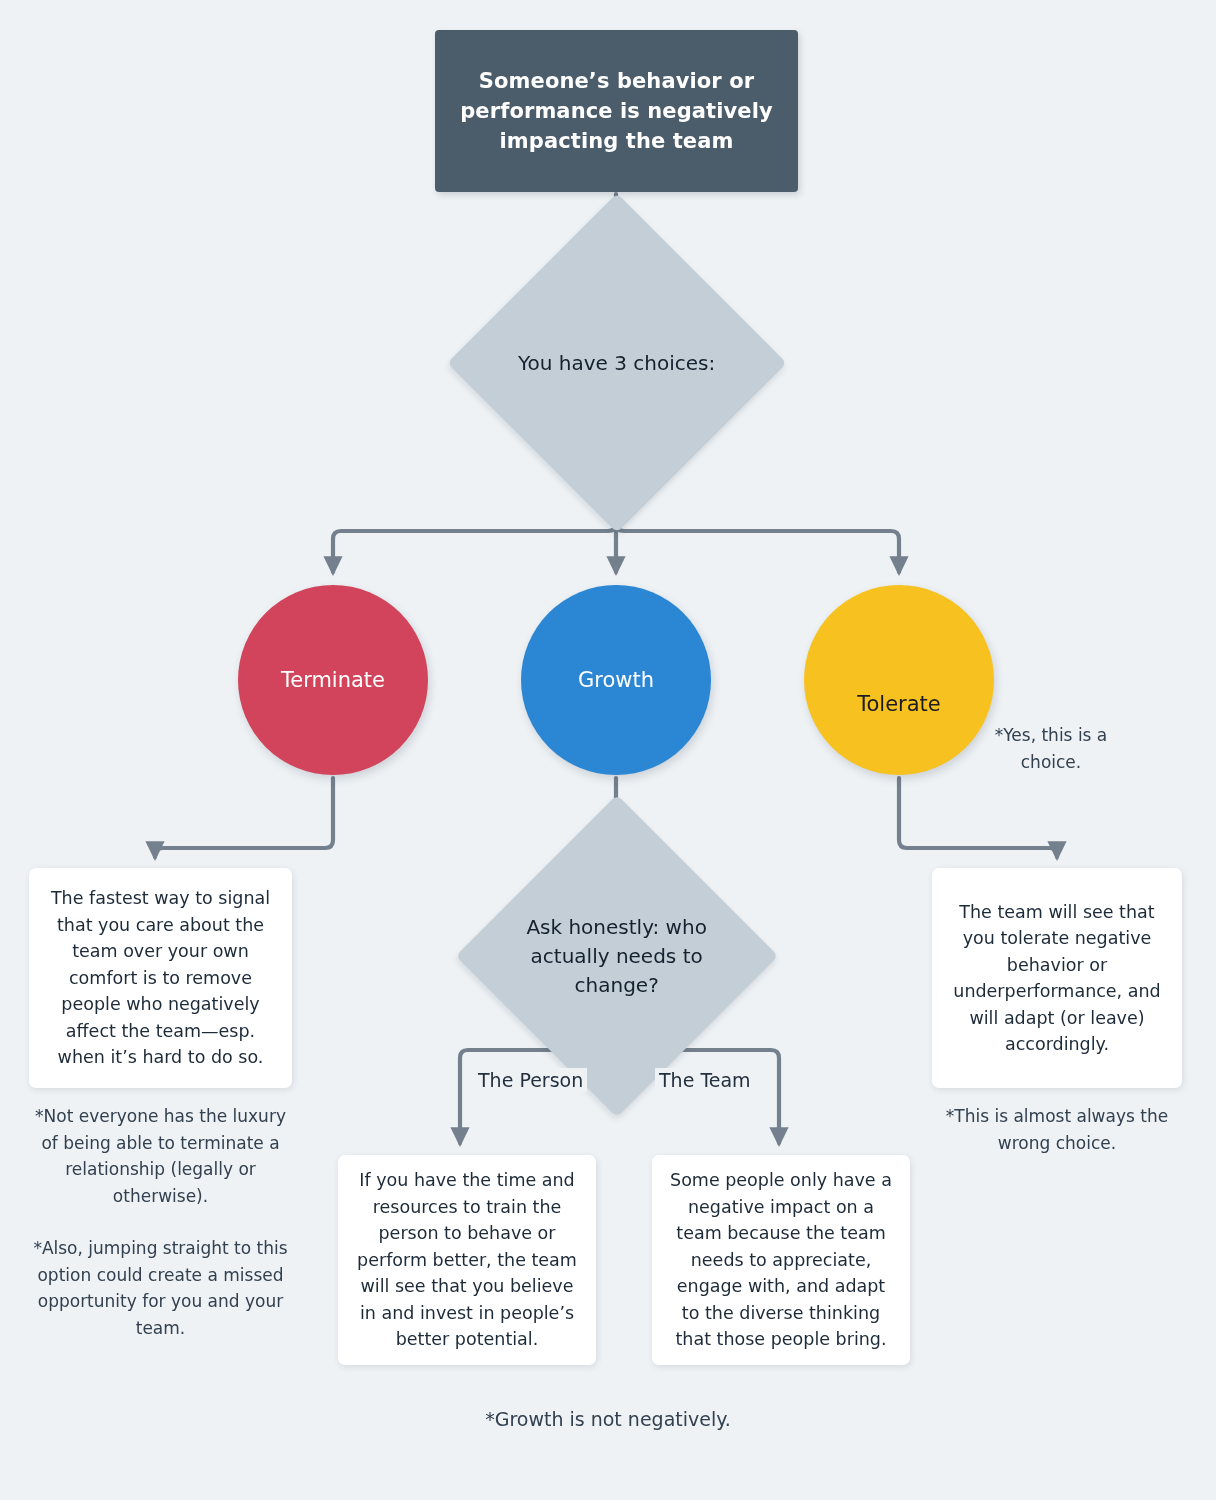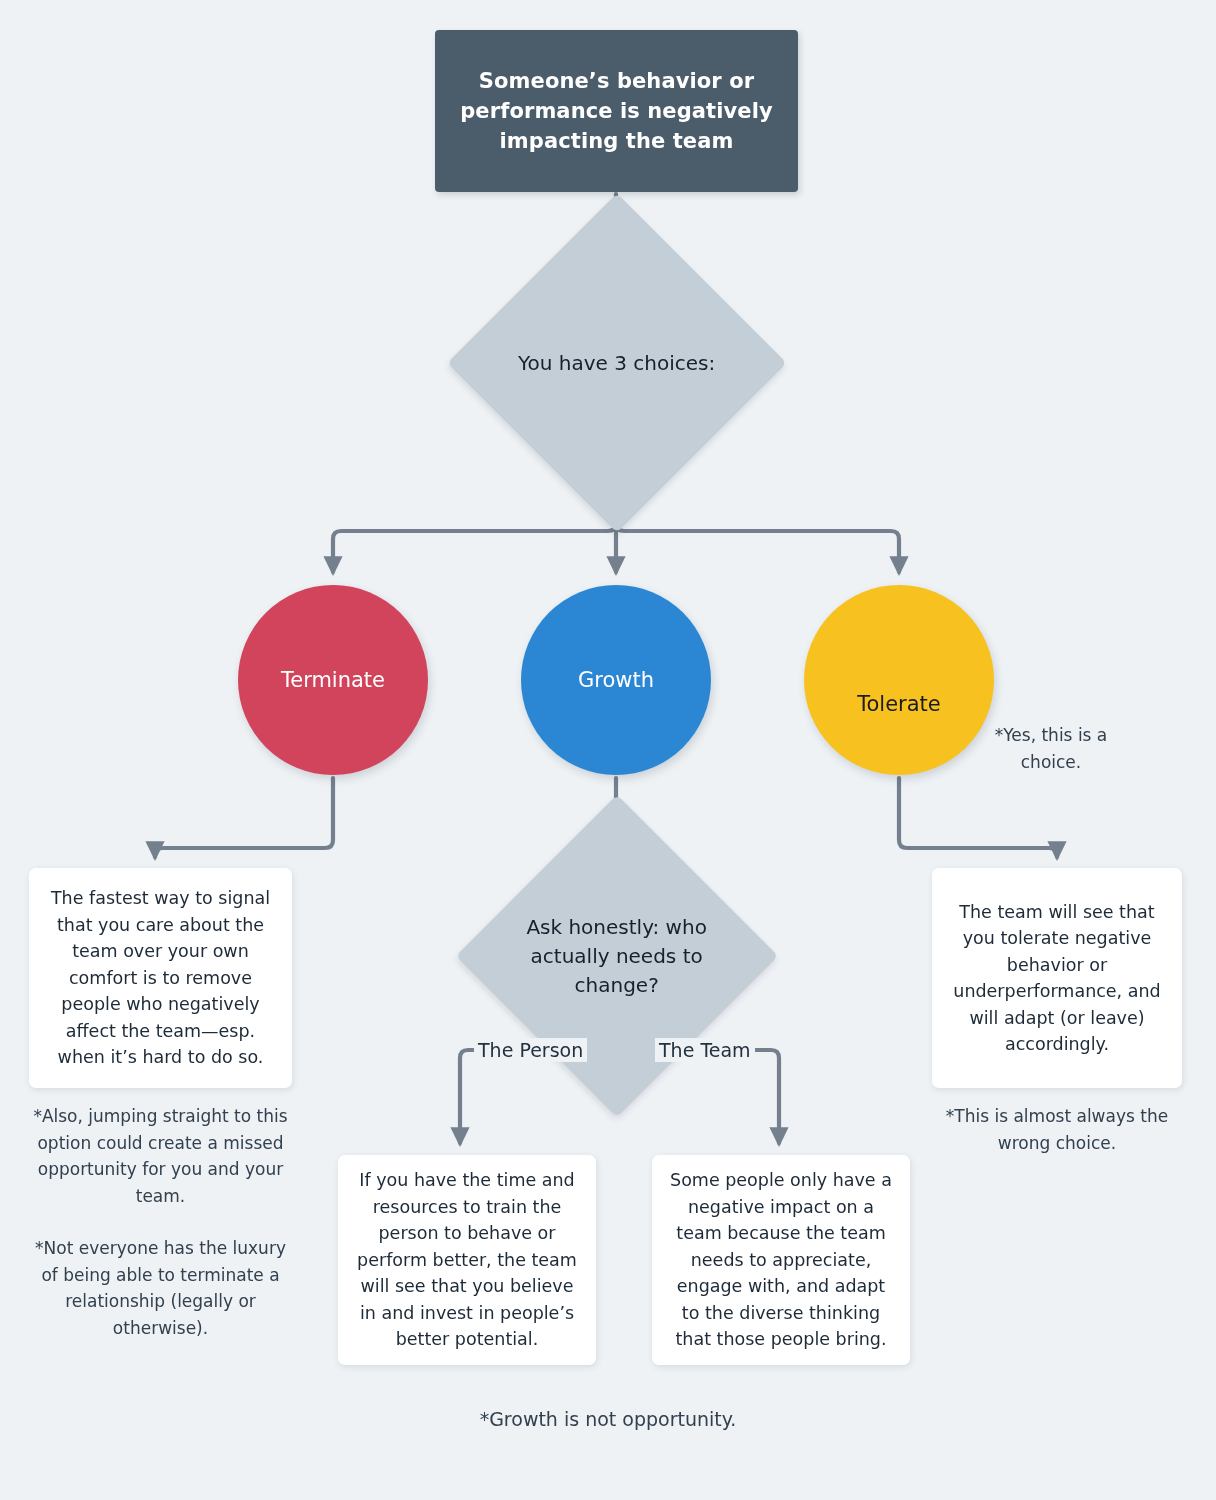--- a/index.html
+++ b/index.html
@@ -198,20 +198,21 @@
 
   
   .edge-label {
     position: absolute;
     font-size: 19px;
     line-height: 24px;
     color: #23313f;
     background: #eef2f5;
     padding: 0 4px;
     white-space: nowrap;
+    margin-top: 30px;
   }
   .label-person {
     left: 474px;
     top: 1038px;
   }
   .label-team {
     left: 655px;
     top: 1038px;
   }
 </style>
@@ -264,22 +265,22 @@
   <div class="node circle circle-tolerate">
     <div class="txt">Tolerate</div>
   </div>
 
   <div class="note note-yes">*Yes, this is a choice.</div>
 
   <div class="card card-terminate">
     <div class="txt">The fastest way to signal that you care about the team over your own comfort is to remove people who negatively affect the team—esp. when it’s hard to do so.</div>
   </div>
   <div class="note note-terminate">
+    <p>*Not everyone has the luxury of being able to terminate a relationship (legally or otherwise).</p>
     <p>*Also, jumping straight to this option could create a missed opportunity for you and your team.</p>
-    <p>*Not everyone has the luxury of being able to terminate a relationship (legally or otherwise).</p>
   </div>
 
   <div class="card card-tolerate">
     <div class="txt">The team will see that you tolerate negative behavior or underperformance, and will adapt (or leave) accordingly.</div>
   </div>
   <div class="note note-tolerate">*This is almost always the wrong choice.</div>
 
   <div class="node diamond diamond-2">
     <div class="inner">
       <div class="txt">Ask honestly: who actually needs to change?</div>
@@ -290,16 +291,16 @@
   <div class="edge-label label-team">The Team</div>
 
   <div class="card card-team">
     <div class="txt">Some people only have a negative impact on a team because the team needs to appreciate, engage with, and adapt to the diverse thinking that those people bring.</div>
   </div>
   <div class="card card-person">
     <div class="txt">If you have the time and resources to train the person to behave or perform better, the team will see that you believe in and invest in people’s better potential.</div>
   </div>
 
   <div class="note note-footer">
-    <div>*Growth is not opportunity.</div>
+    <div>*Growth is not negatively.</div>
   </div>
 
 </div>
 
 </body></html>

